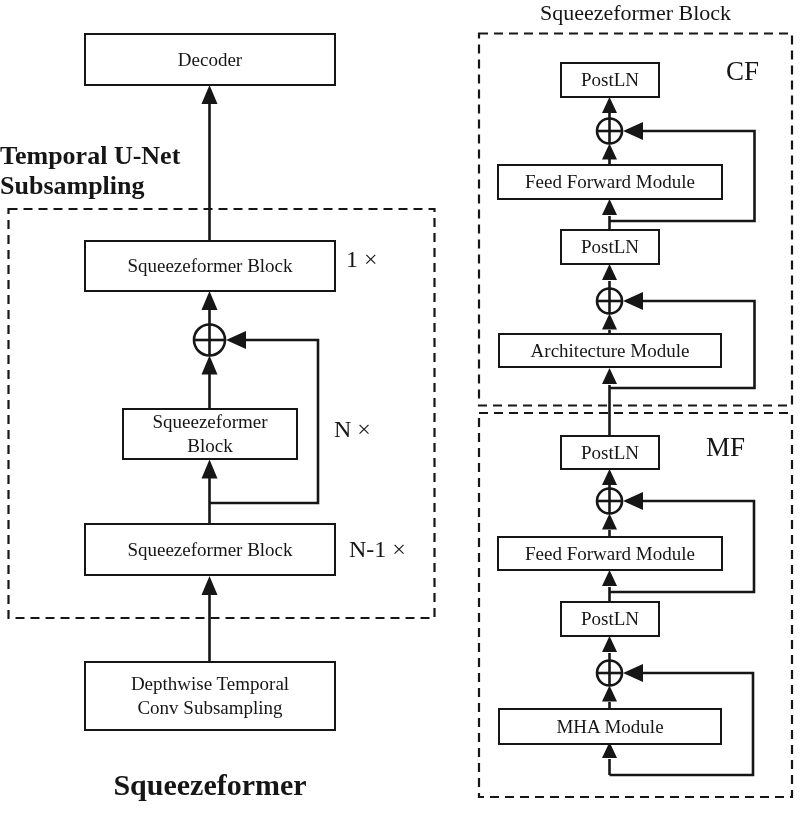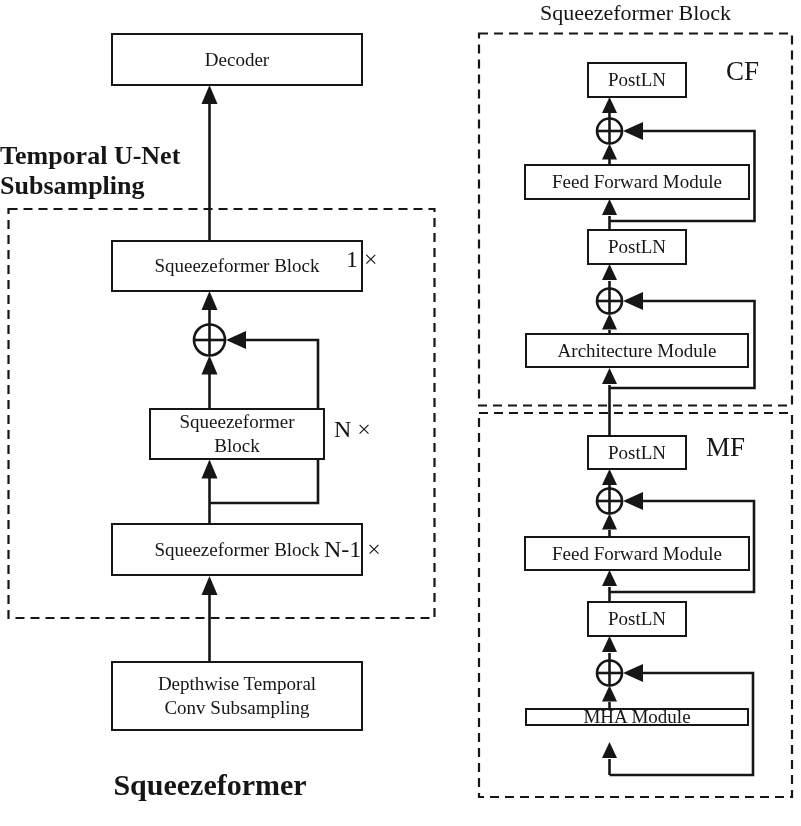--- a/index.html
+++ b/index.html
@@ -10,21 +10,21 @@
   .stage{
     position:relative;width:801px;height:826px;background:var(--background);
     font-family:"Liberation Serif","DejaVu Serif",serif;color:var(--ink);
     overflow:hidden;
   }
   .layer{position:absolute;left:0;top:0;}
   .box{
     position:absolute;box-sizing:border-box;border:2px solid var(--ink);
     background:var(--background);display:flex;flex-direction:column;
     align-items:center;justify-content:center;text-align:center;
-    font-size:19px;line-height:1.25;z-index:2;margin-left:27px;
+    font-size:19px;line-height:1.25;z-index:2;
   }
   .lbl{position:absolute;z-index:2;white-space:nowrap;}
   .title-bold{font-weight:bold;font-size:26px;line-height:1.16;}
   .caption{font-weight:bold;font-size:30px;text-align:center;}
   .rtitle{font-size:22px;text-align:center;}
   .mult{font-size:24px;}
   .tag{font-size:27px;font-family:Liberation Serif, serif;}
   .ln{stroke:var(--ink);stroke-width:2.6;fill:none;}
   .tri{fill:var(--ink);stroke:none;}
   .circ{stroke:var(--ink);stroke-width:2.6;fill:var(--background);}
@@ -174,21 +174,21 @@
 
   <div class="box" style="left:122px;top:408px;width:176px;height:52px">
     <span>Squeezeformer</span>
     <span>Block</span>
   </div>
   <div class="lbl mult" style="left:334px;top:416px">N ×</div>
 
   <div class="box" style="left:84px;top:523px;width:252px;height:53px">
     <span>Squeezeformer Block</span>
   </div>
-  <div class="lbl mult" style="left:324px;top:536px">N-1 ×</div>
+  <div class="lbl mult" style="left:349px;top:536px">N-1 ×</div>
 
   <div class="box" style="left:84px;top:661px;width:252px;height:70px">
     <span>Depthwise Temporal</span>
     <span>Conv Subsampling</span>
   </div>
 
   <div class="lbl caption" style="left:84px;top:768px;width:252px">Squeezeformer</div>
 
   <div class="lbl rtitle" style="left:479px;top:0px;width:313px">Squeezeformer Block</div>
 
@@ -215,17 +215,17 @@
   <div class="lbl tag" style="left:706px;top:432px">MF</div>
 
   <div class="box" style="left:497px;top:536px;width:226px;height:35px">
     <span>Feed Forward Module</span>
   </div>
 
   <div class="box" style="left:560px;top:601px;width:100px;height:36px">
     <span>PostLN</span>
   </div>
 
-  <div class="box" style="left:498px;top:708px;width:224px;height:18px">
+  <div class="box" style="left:498px;top:708px;width:224px;height:37px">
     <span>MHA Module</span>
   </div>
 
 </div>
 
 </body></html>

